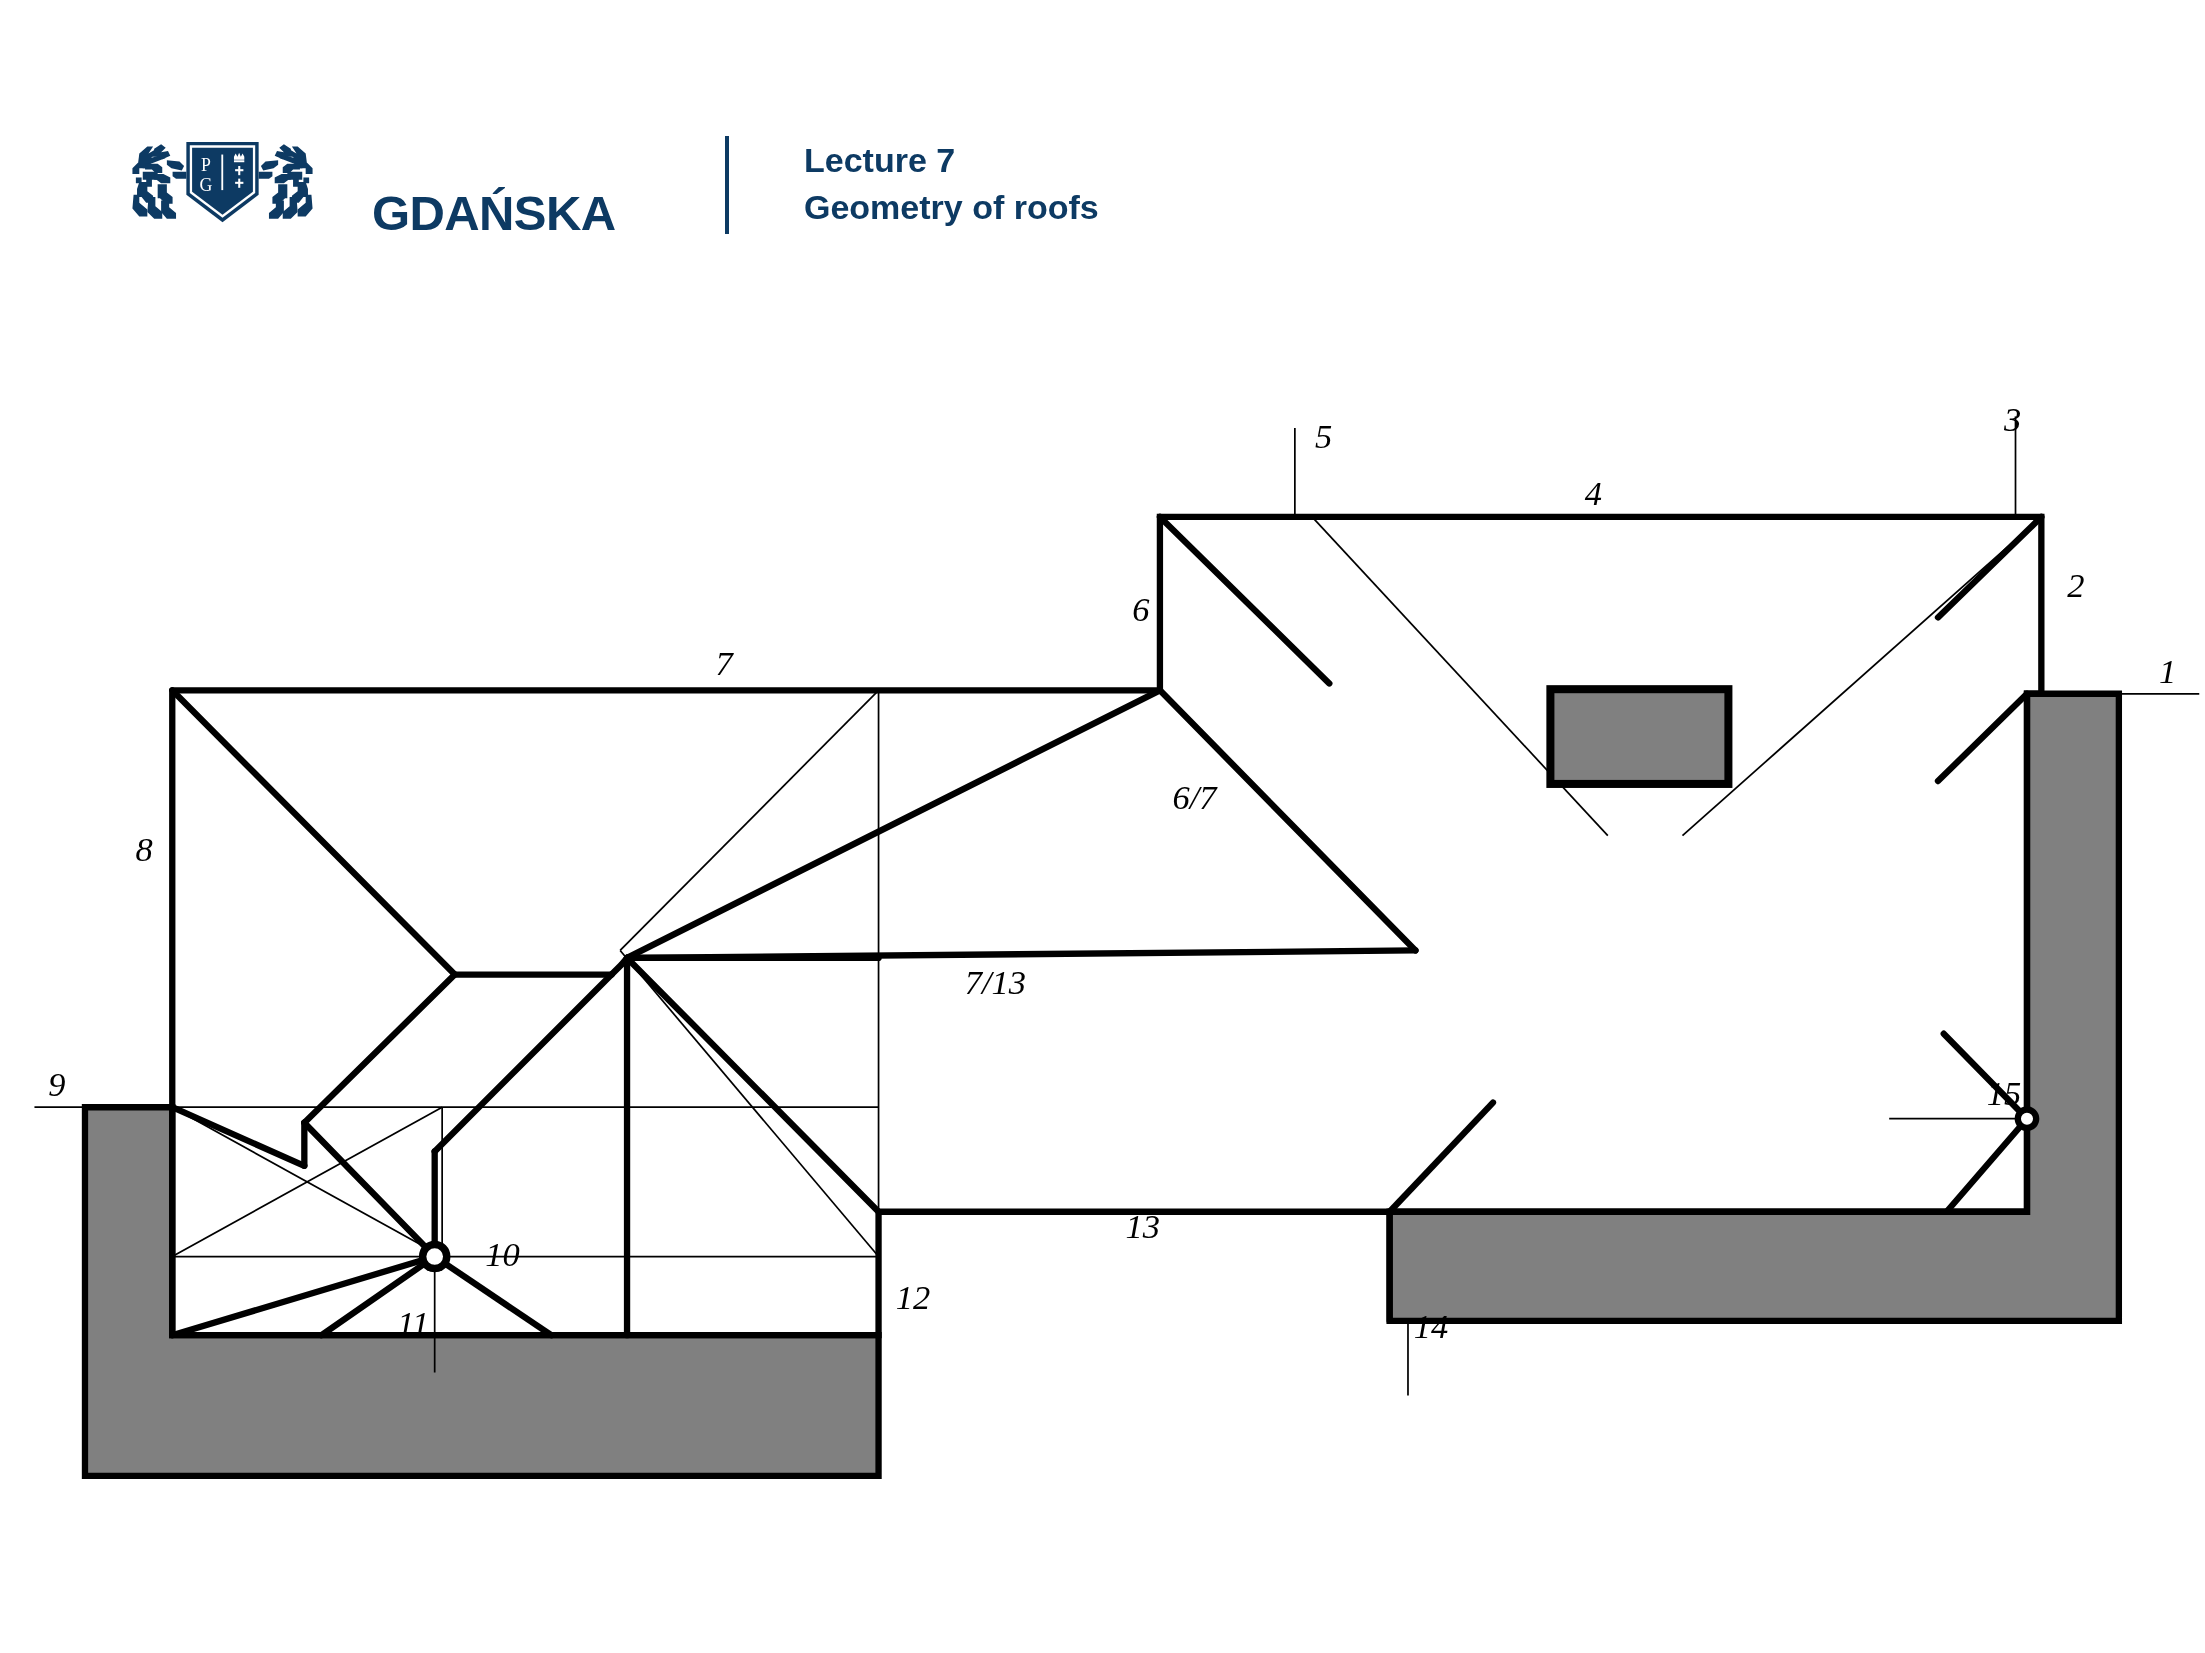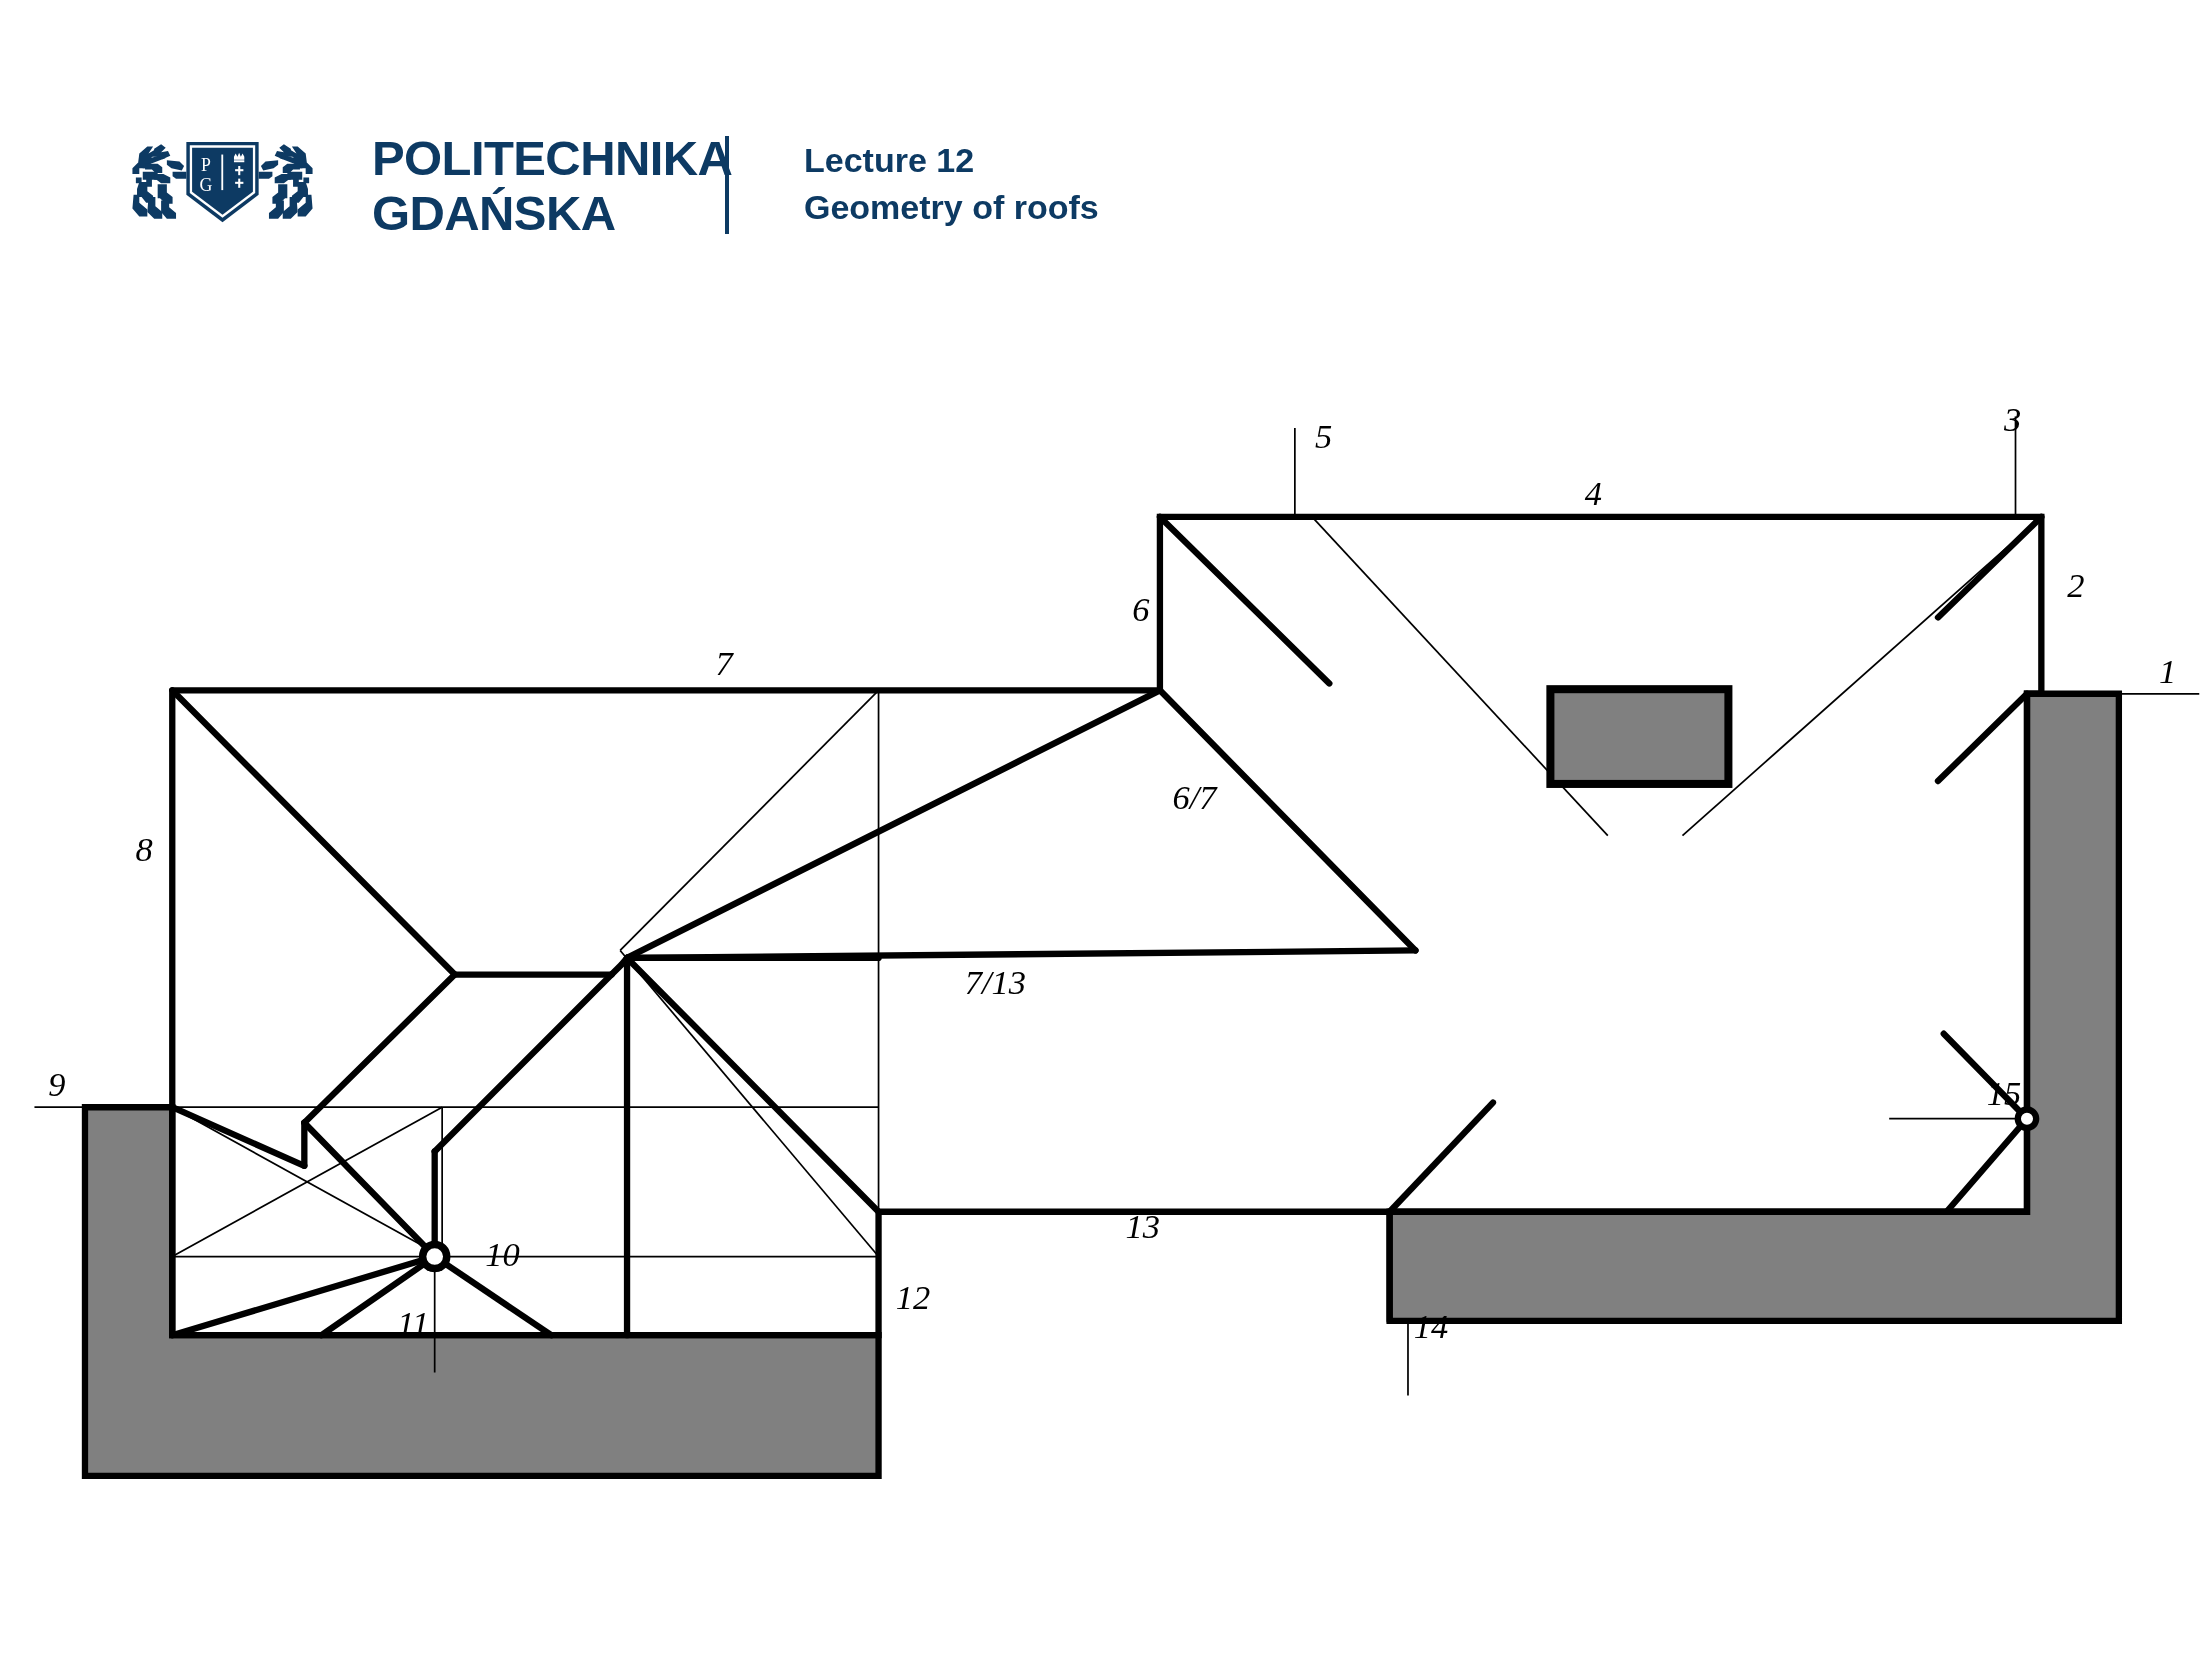--- a/index.html
+++ b/index.html
@@ -106,26 +106,26 @@
             <rect x="195" y="58" width="18" height="3.4"></rect>
             <rect x="202.4" y="68" width="3.6" height="16"></rect>
             <rect x="197" y="73.5" width="14.4" height="3.6"></rect>
             <rect x="202.4" y="90" width="3.6" height="16"></rect>
             <rect x="197" y="95.5" width="14.4" height="3.6"></rect>
           </g>
         </g>
       </svg>
     </div>
 
-    <div class="wordmark"><span>POLITECHNIKA</span><br><span>GDAŃSKA</span></div>
+    <div class="wordmark"><br><span>GDAŃSKA</span></div>
 
     <div class="divider"></div>
 
     <div class="lecture-block">
-      <div>Lecture 12</div>
+      <div>Lecture 7</div>
       <div>Geometry of roofs</div>
     </div>
   </div>
 
   <div class="drawing">
     <svg viewBox="0 0 3840 2880" xmlns="http://www.w3.org/2000/svg">
 
       <g>
 
         <path d="M148,1928 L300,1928 L300,2325 L1530,2325 L1530,2570 L148,2570 Z" fill="#808080" stroke="#000000" stroke-width="11" stroke-linejoin="miter"></path>

